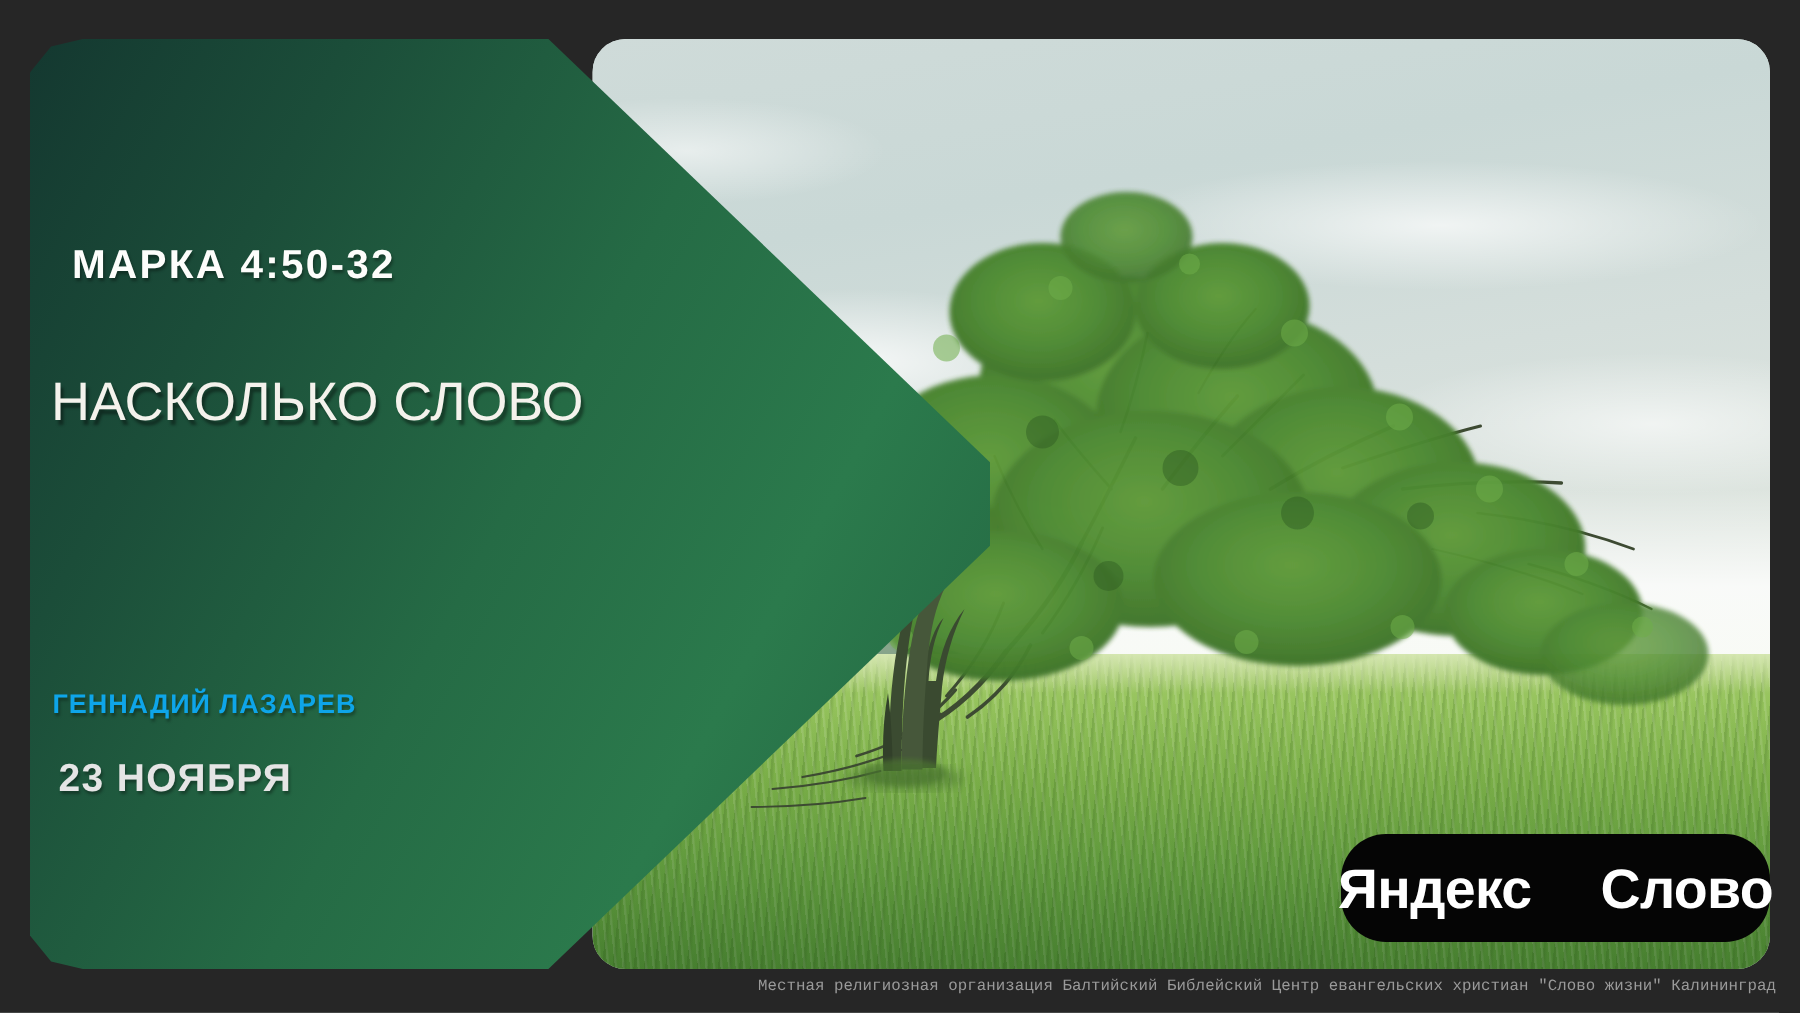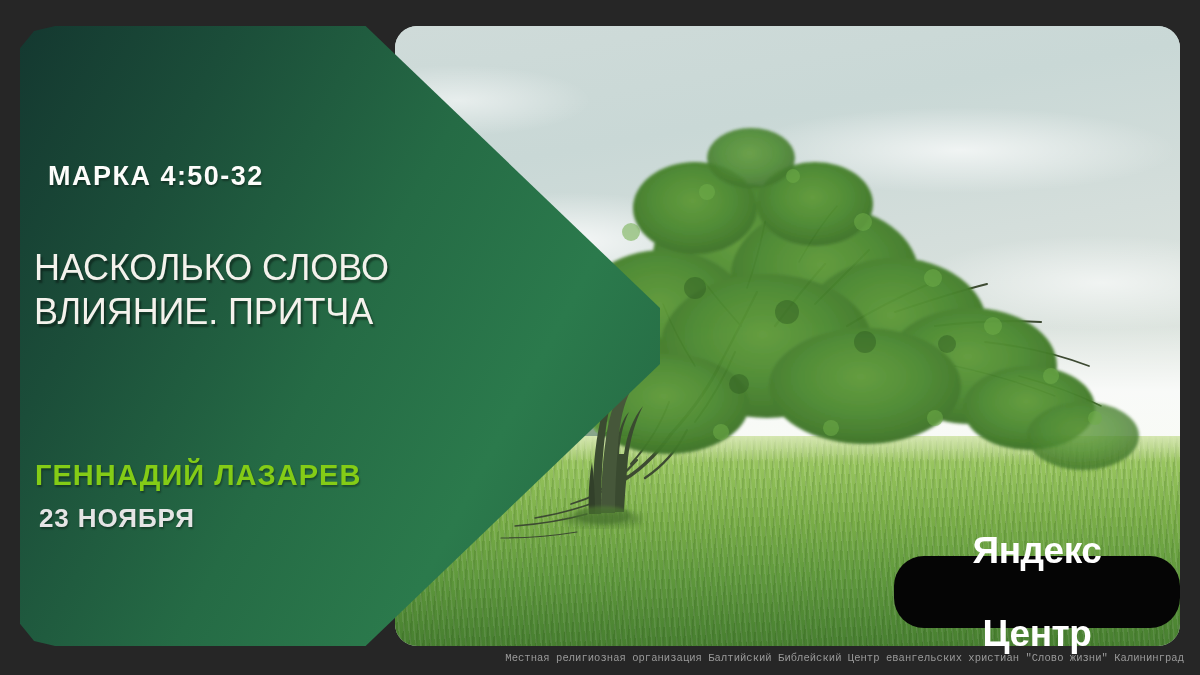--- a/index.html
+++ b/index.html
@@ -135,24 +135,24 @@
     letter-spacing: -0.003em;
     color: #f4f2ec;
     text-shadow: 2px 3px 2px rgba(0,0,0,0.40);
   }
   .title .ln { display: block; white-space: nowrap; }
 
   .speaker {
     position: absolute;
     left: 35px;
     top: 459px;
-    font-size: 29px;
+    font-size: 18px;
     font-weight: bold;
     letter-spacing: 0.035em;
-    color: #84cc16;
+    color: #0ea5e9;
     text-shadow: 1px 2px 2px rgba(0,0,0,0.33);
     white-space: nowrap;
   }
   .date {
     position: absolute;
     left: 39px;
     top: 503px;
     font-size: 26px;
     font-weight: bold;
     letter-spacing: 0.035em;
@@ -167,21 +167,20 @@
     left: 894px;
     top: 556px;
     width: 286px;
     height: 72px;
     background: #050505;
     border-radius: 30px;
     display: flex;
     align-items: center;
     justify-content: center;
     gap: 23px;
-    flex-direction: column;
   }
   .zen-word {
     font-size: 37px;
     font-weight: bold;
     color: #ffffff;
     letter-spacing: -0.012em;
     line-height: 1;
   }
   .zen-star { display: block; width: 33px; height: 33px; }
 
@@ -322,31 +321,30 @@
     </svg>
   </div>
 
   <div class="panel"></div>
 
   <div class="txt-layer">
     <div class="reference">МАРКА 4:50-32</div>
 
     <div class="title">
       <span class="ln">НАСКОЛЬКО СЛОВО</span>
-      <span class="ln">ВЛИЯНИЕ. ПРИТЧА</span>
     </div>
 
     <div class="speaker">ГЕННАДИЙ ЛАЗАРЕВ</div>
 
     <div class="date">23 НОЯБРЯ</div>
 
     <div class="zen-badge">
       <span class="zen-word">Яндекс</span>
       <svg class="zen-star" viewBox="0 0 100 100" aria-hidden="true">
         <path d="M50 2 C 54 30 70 46 98 50 C 70 54 54 70 50 98 C 46 70 30 54 2 50 C 30 46 46 30 50 2 Z" fill="#ffffff"></path>
       </svg>
-      <span class="zen-word">Центр</span>
+      <span class="zen-word">Слово</span>
     </div>
 
     <div class="caption">Местная религиозная организация Балтийский Библейский Центр евангельских христиан "Слово жизни" Калининград</div>
   </div>
 
 </div>
 
 </body></html>

